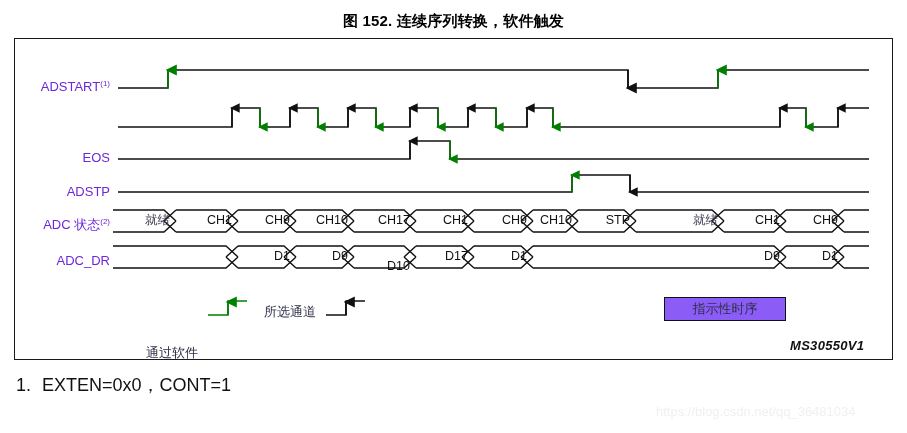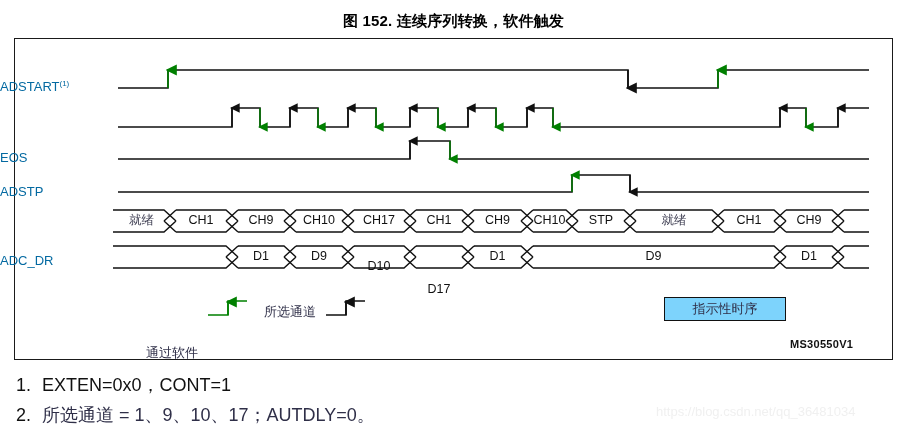--- a/index.html
+++ b/index.html
@@ -38,42 +38,43 @@
     top: 38px;
     width: 879px;
     height: 322px;
     border: 1px solid #1a1a1a;
     box-sizing: border-box;
     background: #ffffff;
   }
   
   .sig-label {
     position: absolute;
-    font-size: 13px;
-    white-space: nowrap;
-    color: #0369a1;
+    text-align: right;
+    font-size: 13px;
+    white-space: nowrap;
+    color: #6d28d9;
   }
   .sig-label .sup {
     font-size: 8px;
     vertical-align: super;
   }
   
   #waveform-svg {
     position: absolute;
     left: 0;
     top: 0;
     width: 907px;
     height: 433px;
     pointer-events: none;
   }
   
   .bus-cell-text {
     position: absolute;
     font-size: 12.5px;
-    text-align: center;
+    text-align: right;
     white-space: nowrap;
     line-height: 1;
     color: #111111;
   }
   .bus-cell-text.cjk {
     color: #3b3b4f;
   }
   
   .legend-text {
     position: absolute;
@@ -88,32 +89,33 @@
     top: 297px;
     width: 122px;
     height: 24px;
     border: 1px solid #111111;
     box-sizing: border-box;
     display: flex;
     align-items: center;
     justify-content: center;
     font-size: 13px;
     color: #2f2f48;
-    background: #7dd3fc;
+    background: #8b5cf6;
   }
   
   #drawing-id {
     position: absolute;
     left: 790px;
     top: 338px;
-    font-size: 11px;
+    font-size: 13px;
     font-weight: bold;
     letter-spacing: 0.3px;
     color: #111111;
     white-space: nowrap;
+    font-style: italic;
   }
   
   .footnote {
     position: absolute;
     font-size: 18px;
     white-space: nowrap;
     color: #111111;
   }
   .footnote .fn-num {
     display: inline-block;
@@ -143,20 +145,23 @@
   <div id="diagram-frame"></div>
 
   <div class="sig-label" style="left:0px; top:79px; width:110px;">
     <span>ADSTART</span><span class="sup">(1)</span>
   </div>
   <div class="sig-label" style="left:0px; top:184px; width:110px;">
     <span>ADSTP</span>
   </div>
   <div class="sig-label" style="left:0px; top:150px; width:110px;">
     <span>EOS</span>
+  </div>
+  <div class="sig-label" style="left:0px; top:216px; width:110px;">
+    <span>ADC 状态</span><span class="sup">(2)</span>
   </div>
   <div class="sig-label" style="left:0px; top:253px; width:110px;">
     <span>ADC_DR</span>
   </div>
 
   <svg id="waveform-svg" viewBox="0 0 907 433">
     <defs>
       <marker id="arrow-up-green" markerWidth="8" markerHeight="8" refX="4" refY="1.5" orient="auto">
         <path d="M4,0 L7.4,7 L0.6,7 Z" fill="#008000"></path>
       </marker>
@@ -266,37 +271,34 @@
       <div class="bus-cell-text" style="left: 527px; width: 45px; top: 214px;">CH10</div>
       <div class="bus-cell-text" style="left: 572px; width: 58px; top: 214px;">STP</div>
       <div class="bus-cell-text cjk" style="left: 630px; width: 88px; top: 214px;">就绪</div>
       <div class="bus-cell-text" style="left: 718px; width: 62px; top: 214px;">CH1</div>
       <div class="bus-cell-text" style="left: 780px; width: 58px; top: 214px;">CH9</div>
     </div>
   <div id="adc-dr-labels">
       <div class="bus-cell-text" style="left: 232px; width: 58px; top: 250px;">D1</div>
       <div class="bus-cell-text" style="left: 290px; width: 58px; top: 250px;">D9</div>
       <div class="bus-cell-text" style="left: 348px; width: 62px; top: 250px; margin-top: 10px;">D10</div>
-      <div class="bus-cell-text" style="left: 410px; width: 58px; top: 250px; margin-top: 33px;">D17</div>
+      <div class="bus-cell-text" style="left: 410px; width: 58px; top: 250px;">D17</div>
       <div class="bus-cell-text" style="left: 468px; width: 59px; top: 250px;">D1</div>
       <div class="bus-cell-text" style="left: 527px; width: 253px; top: 250px;">D9</div>
       <div class="bus-cell-text" style="left: 780px; width: 58px; top: 250px;">D1</div>
     </div>
 
   <div class="legend-text" style="left:146px; top:303px;margin-top:41px;">通过软件</div>
   <div class="legend-text" style="left:264px; top:303px;">所选通道</div>
 
   <div id="indicative-box">
     <span>指示性时序</span>
   </div>
 
   <div id="drawing-id">MS30550V1</div>
 
   <div class="footnote" style="left:16px; top:373px;">
     <span class="fn-num">1.</span><span>EXTEN=0x0，CONT=1</span>
   </div>
-  <div class="footnote" style="left:16px; top:403px;">
-    <span class="fn-num">2.</span><span class="fn-cjk">所选通道 = 1、9、10、17；AUTDLY=0。</span>
-  </div>
 
   <div id="watermark">https://blog.csdn.net/qq_36481034</div>
 
 </div>
 
 </body></html>

